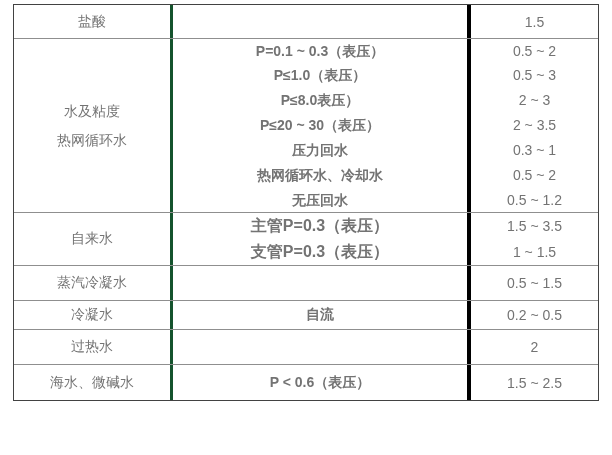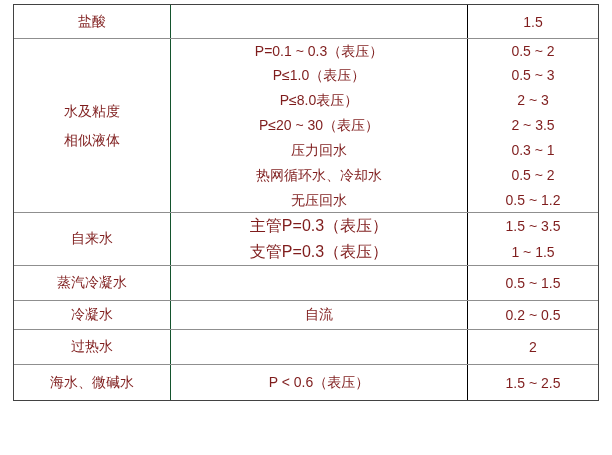--- a/index.html
+++ b/index.html
@@ -13,27 +13,27 @@
     position: absolute; left: 13px; top: 4px;
     width: 584px;
     border: 1px solid #424242;
     box-sizing: content-box;
     background: #ffffff;
   }
   .row { display: flex; border-top: 1px solid #8f8f8f; box-sizing: border-box; }
   .row:first-child { border-top: none; }
   .c {
     display: flex; align-items: center; justify-content: center;
-    color: #7f1d1d; font-size: 14px;
+    color: #737373; font-size: 14px;
     box-sizing: border-box;
     text-align: center;
   }
   .c1 { width: 156px; flex: none; }
-  .c2 { width: 297px; flex: none; border-left: 1px solid #14532d; }
-  .c3 { flex: 1; border-left: 1px solid #000000; }
+  .c2 { width: 297px; flex: none; border-left: 3px solid #14532d; font-weight: bold; }
+  .c3 { flex: 1; border-left: 4px solid #000000; }
   .multi { flex-direction: column; justify-content: center; }
   .line { width: 100%; text-align: center; }
   .r1 { height: 33px; }
   .r2 { height: 174px; }
   .r2 .line { height: 24.85px; line-height: 24.85px; }
   .r2 .c1 .mline { line-height: 29px; }
   .r3 { height: 53px; }
   .r3 .line { height: 26.5px; line-height: 26.5px; }
   .r3 .c2 .line { font-size: 16px; }
   .r4 { height: 30px; }
@@ -57,21 +57,21 @@
         <span></span>
       </div>
       <div class="c c3">
         <span>1.5</span>
       </div>
     </div>
 
     <div class="row r2">
       <div class="c c1 multi">
         <div class="mline">水及粘度</div>
-        <div class="mline">相似液体</div>
+        <div class="mline">热网循环水</div>
       </div>
       <div class="c c2 multi">
         <div class="line">P=0.1 ~ 0.3（表压）</div>
         <div class="line">P≤1.0（表压）</div>
         <div class="line">P≤8.0表压）</div>
         <div class="line">P≤20 ~ 30（表压）</div>
         <div class="line">压力回水</div>
         <div class="line">热网循环水、冷却水</div>
         <div class="line">无压回水</div>
       </div>

